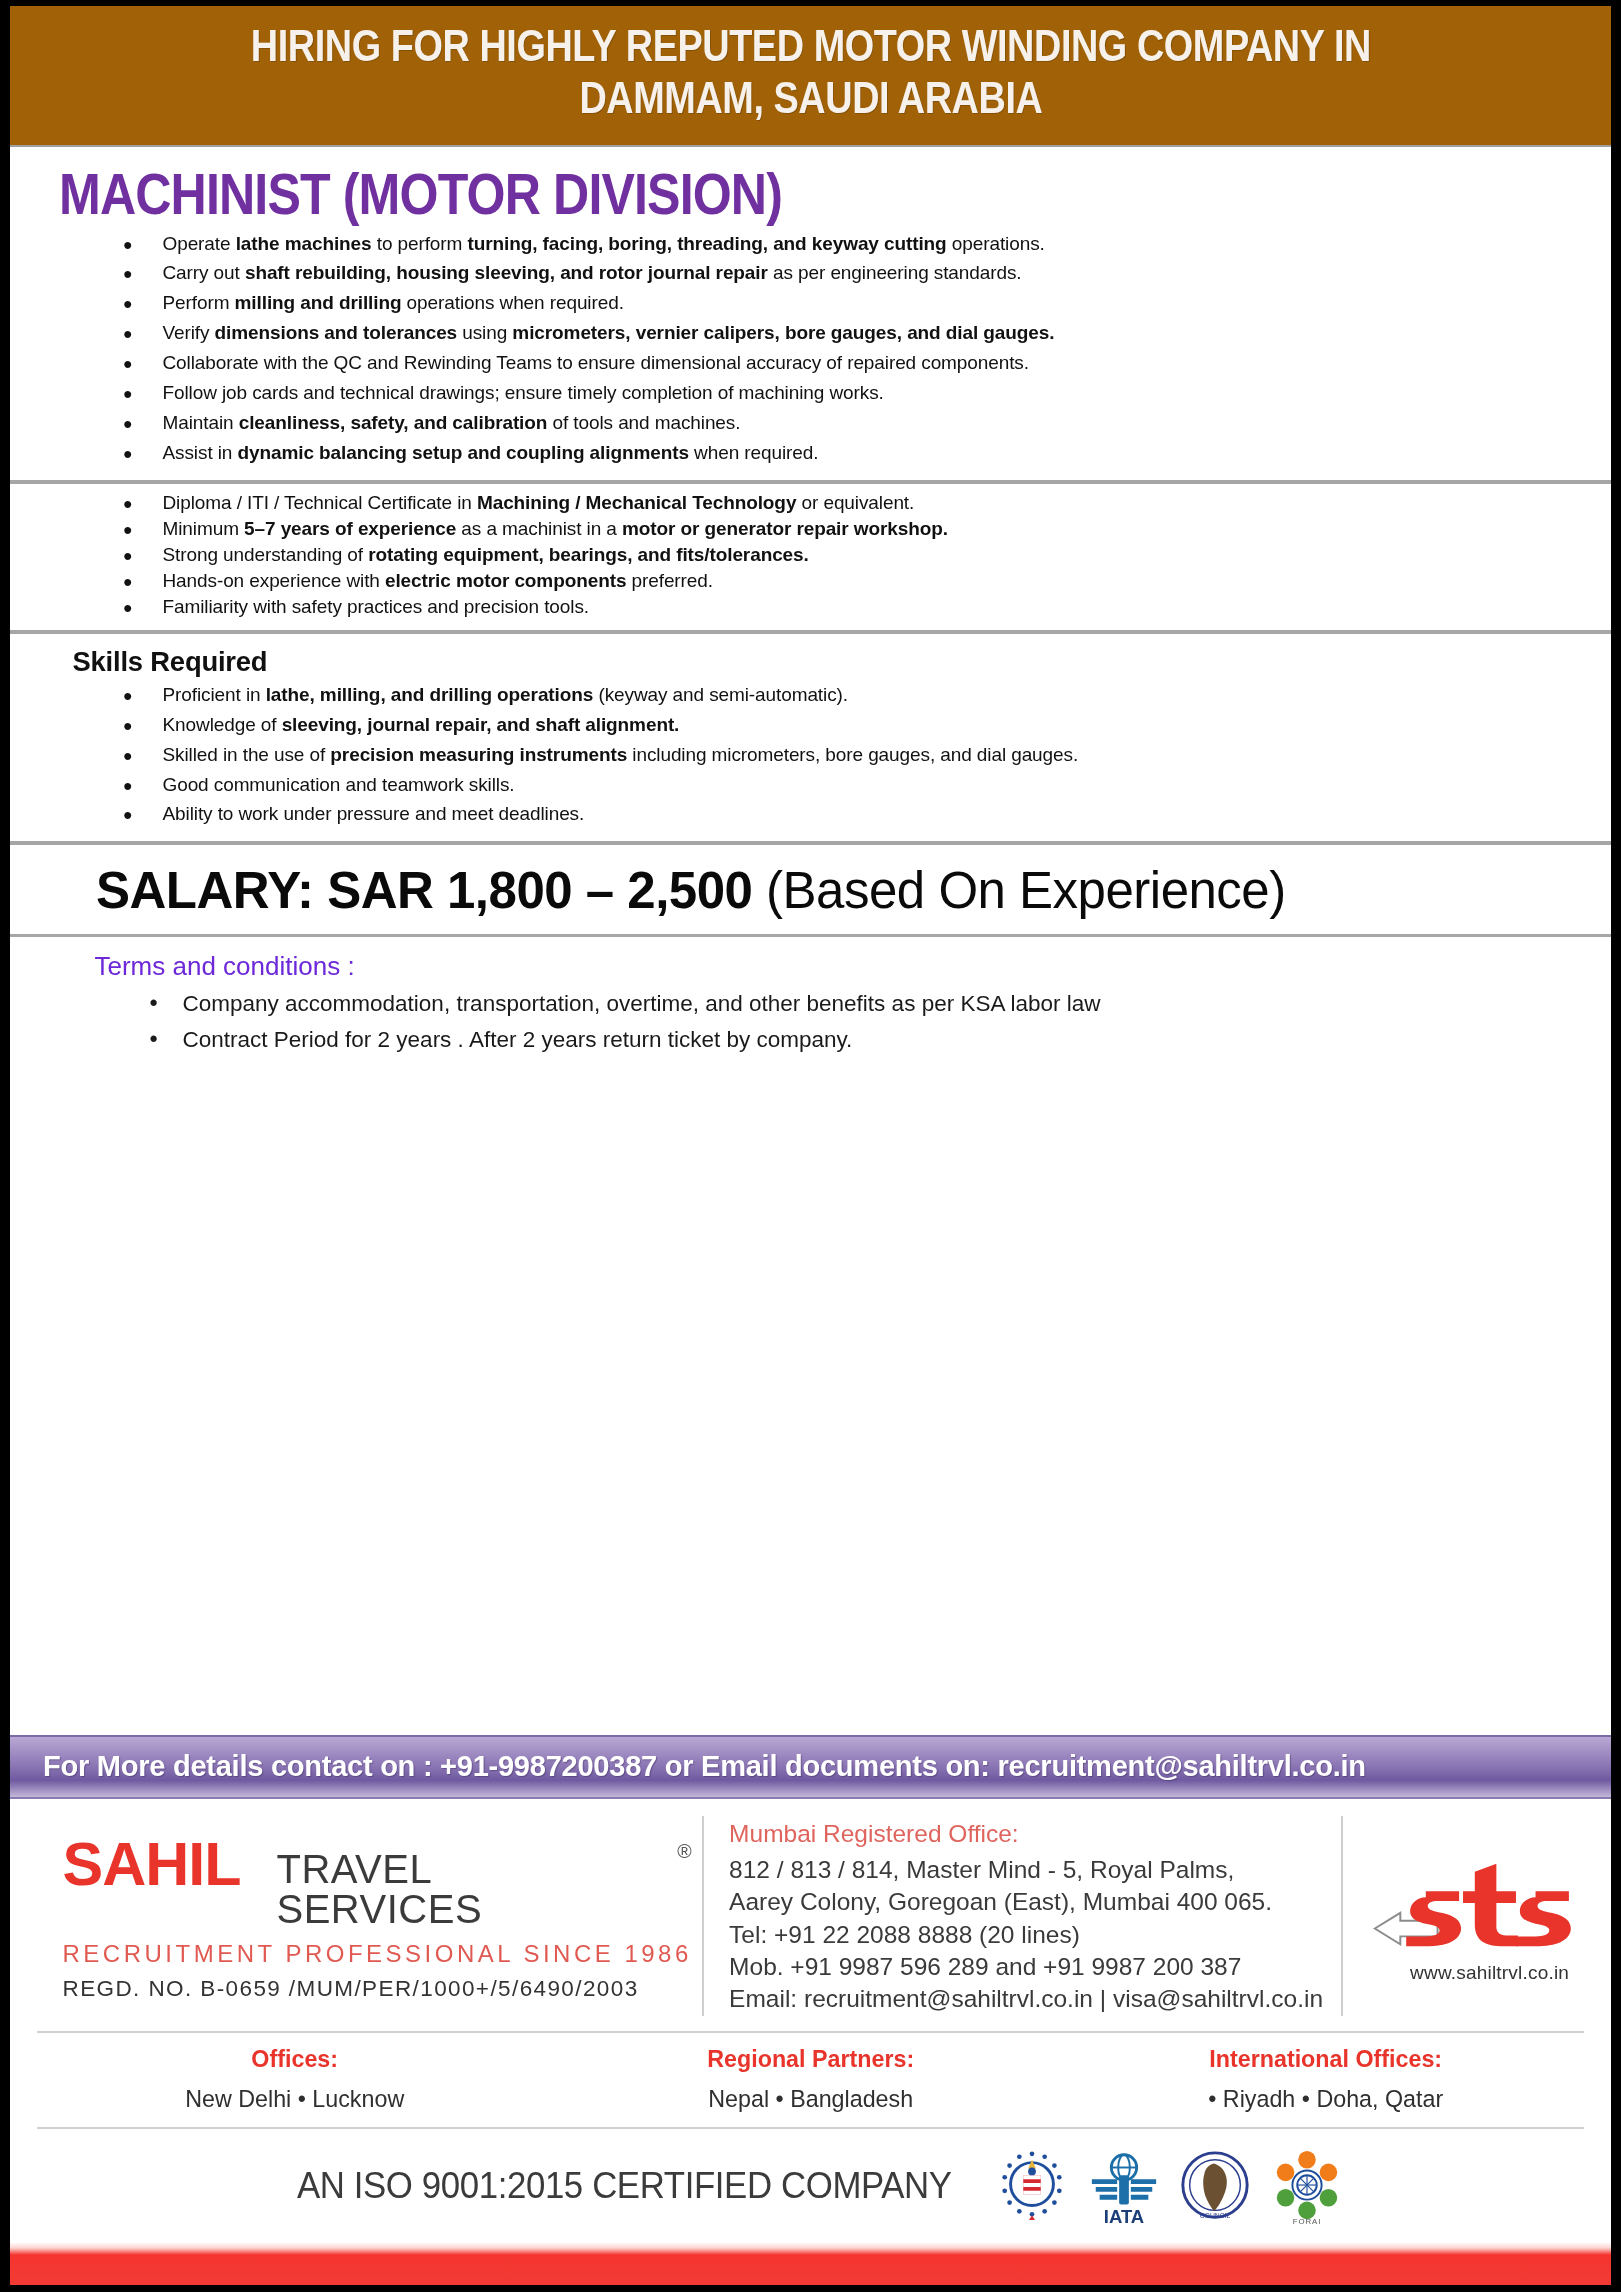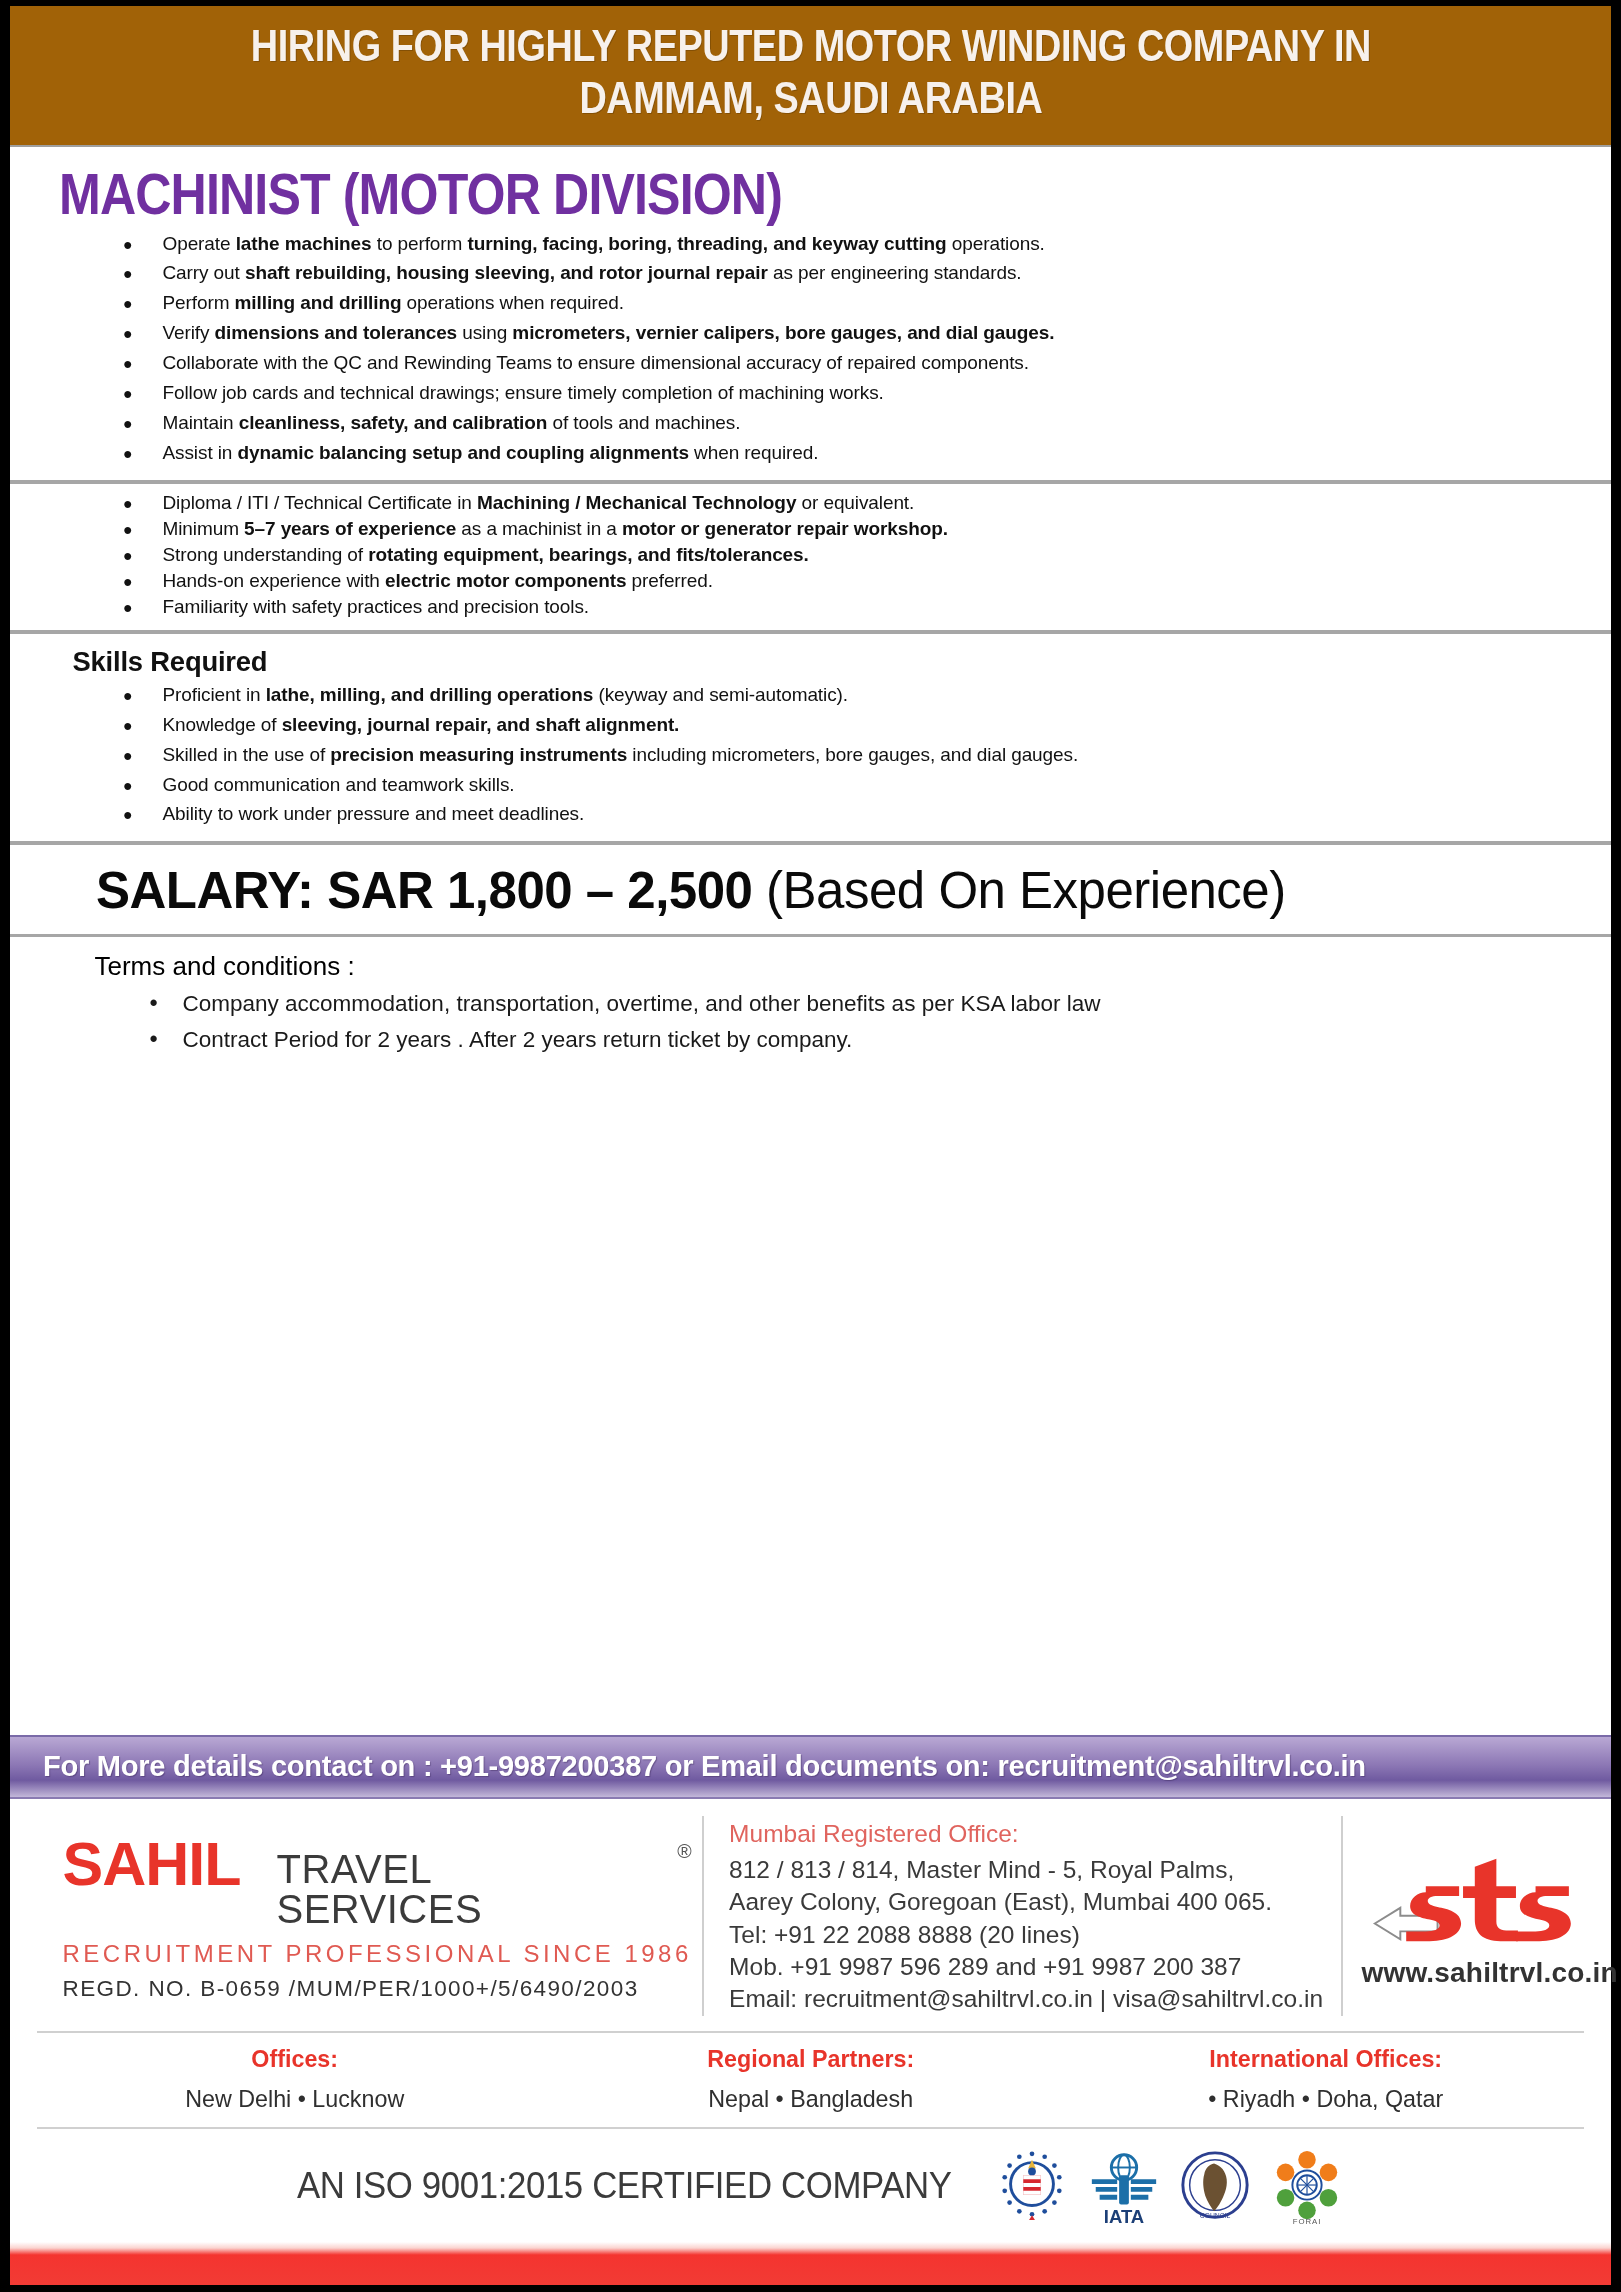--- a/index.html
+++ b/index.html
@@ -120,21 +120,21 @@
     white-space:nowrap;
   }
   .salary-text .strong{font-weight:bold;}
 
   
   .terms{
     padding:13.7px 25.5px 13.7px 25.5px;
   }
   .terms-title{
     font-size:26px;
-    color:#000000;
+    color:#6d28d9;
     margin:0 0 5.9px 59px;
   }
   ul.tlist{
     list-style:none;
     margin:0;
     padding:0 0 0 108px;
   }
   ul.tlist li{
     position:relative;
     font-size:22.5px;
@@ -250,24 +250,23 @@
     justify-content:center;
     padding-top:3.9px;
   }
   .sts-mark{
     position:relative;
     width:245px;
     height:108px;
   }
   .sts-text{
     color:#333;
-    font-size:28px;
+    font-size:19px;
     margin-top:2px;
     letter-spacing:0.2px;
-    font-weight:bold;
   }
 
   .offices-row{
     display:flex;
     border-top:2px solid #d0d0d0;
     border-bottom:2px solid #d0d0d0;
     margin:5.9px 27.4px 0 27.4px;
     padding:11.8px 0 13.7px 0;
   }
   .off-col{

